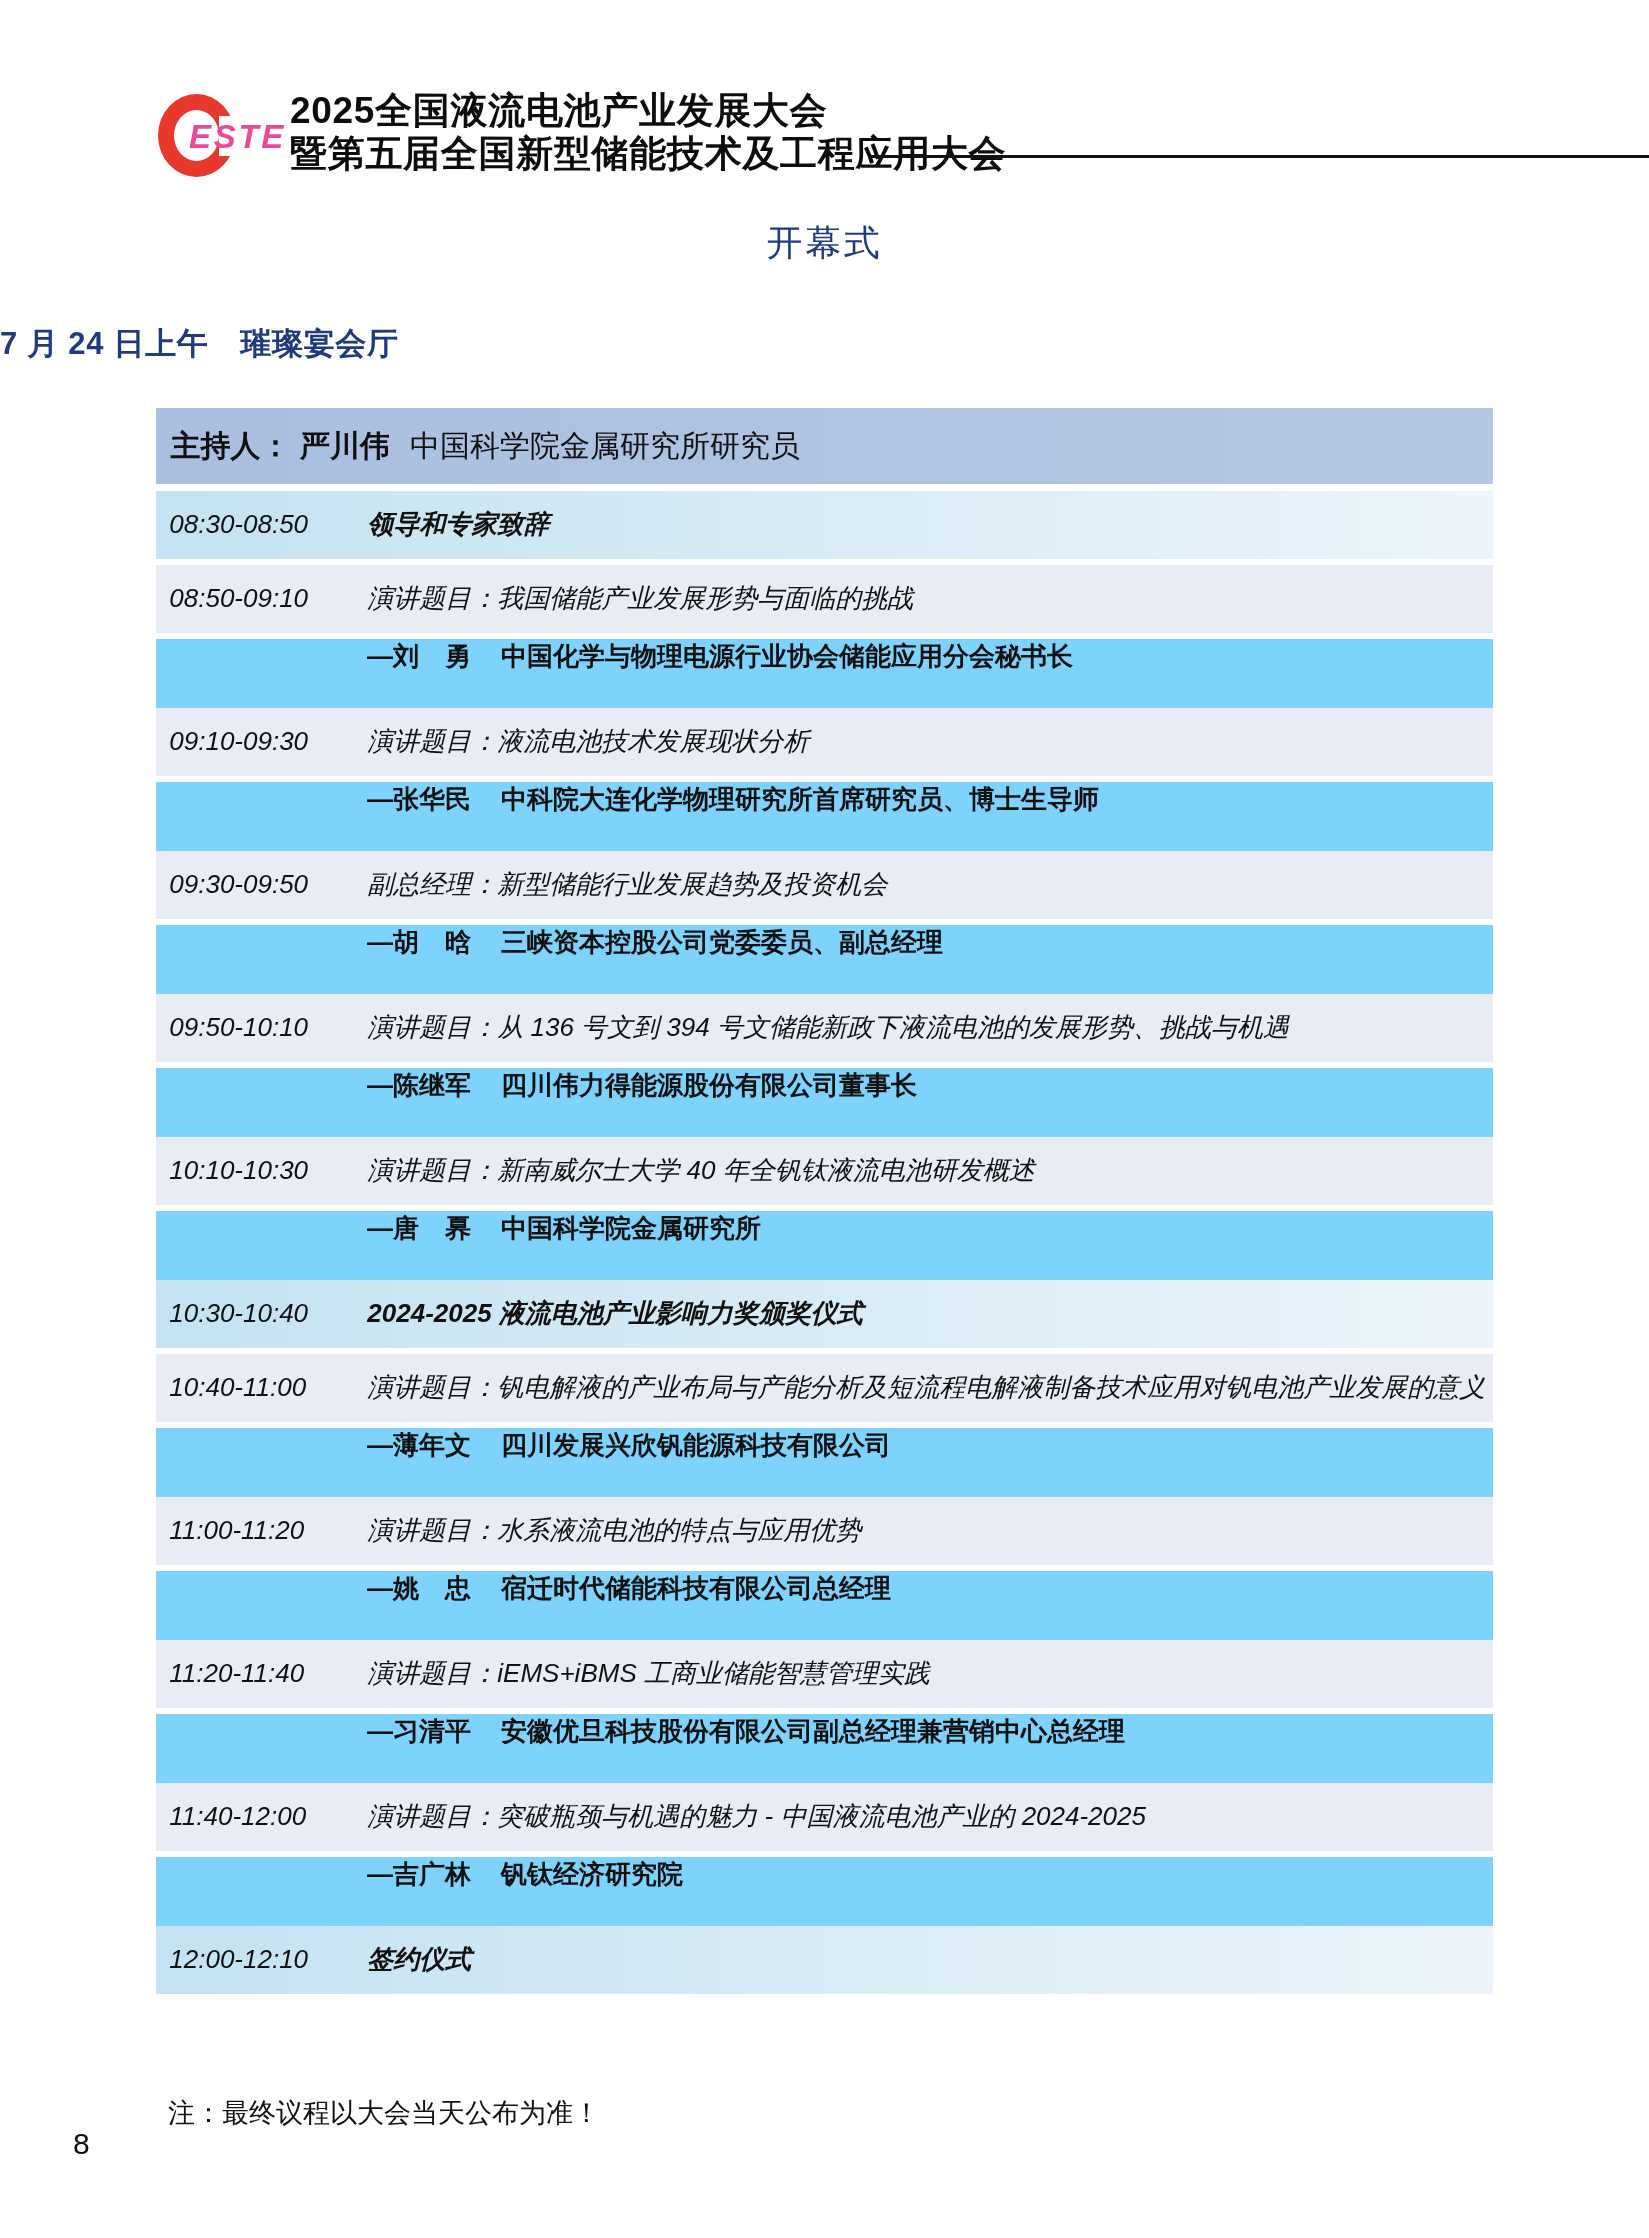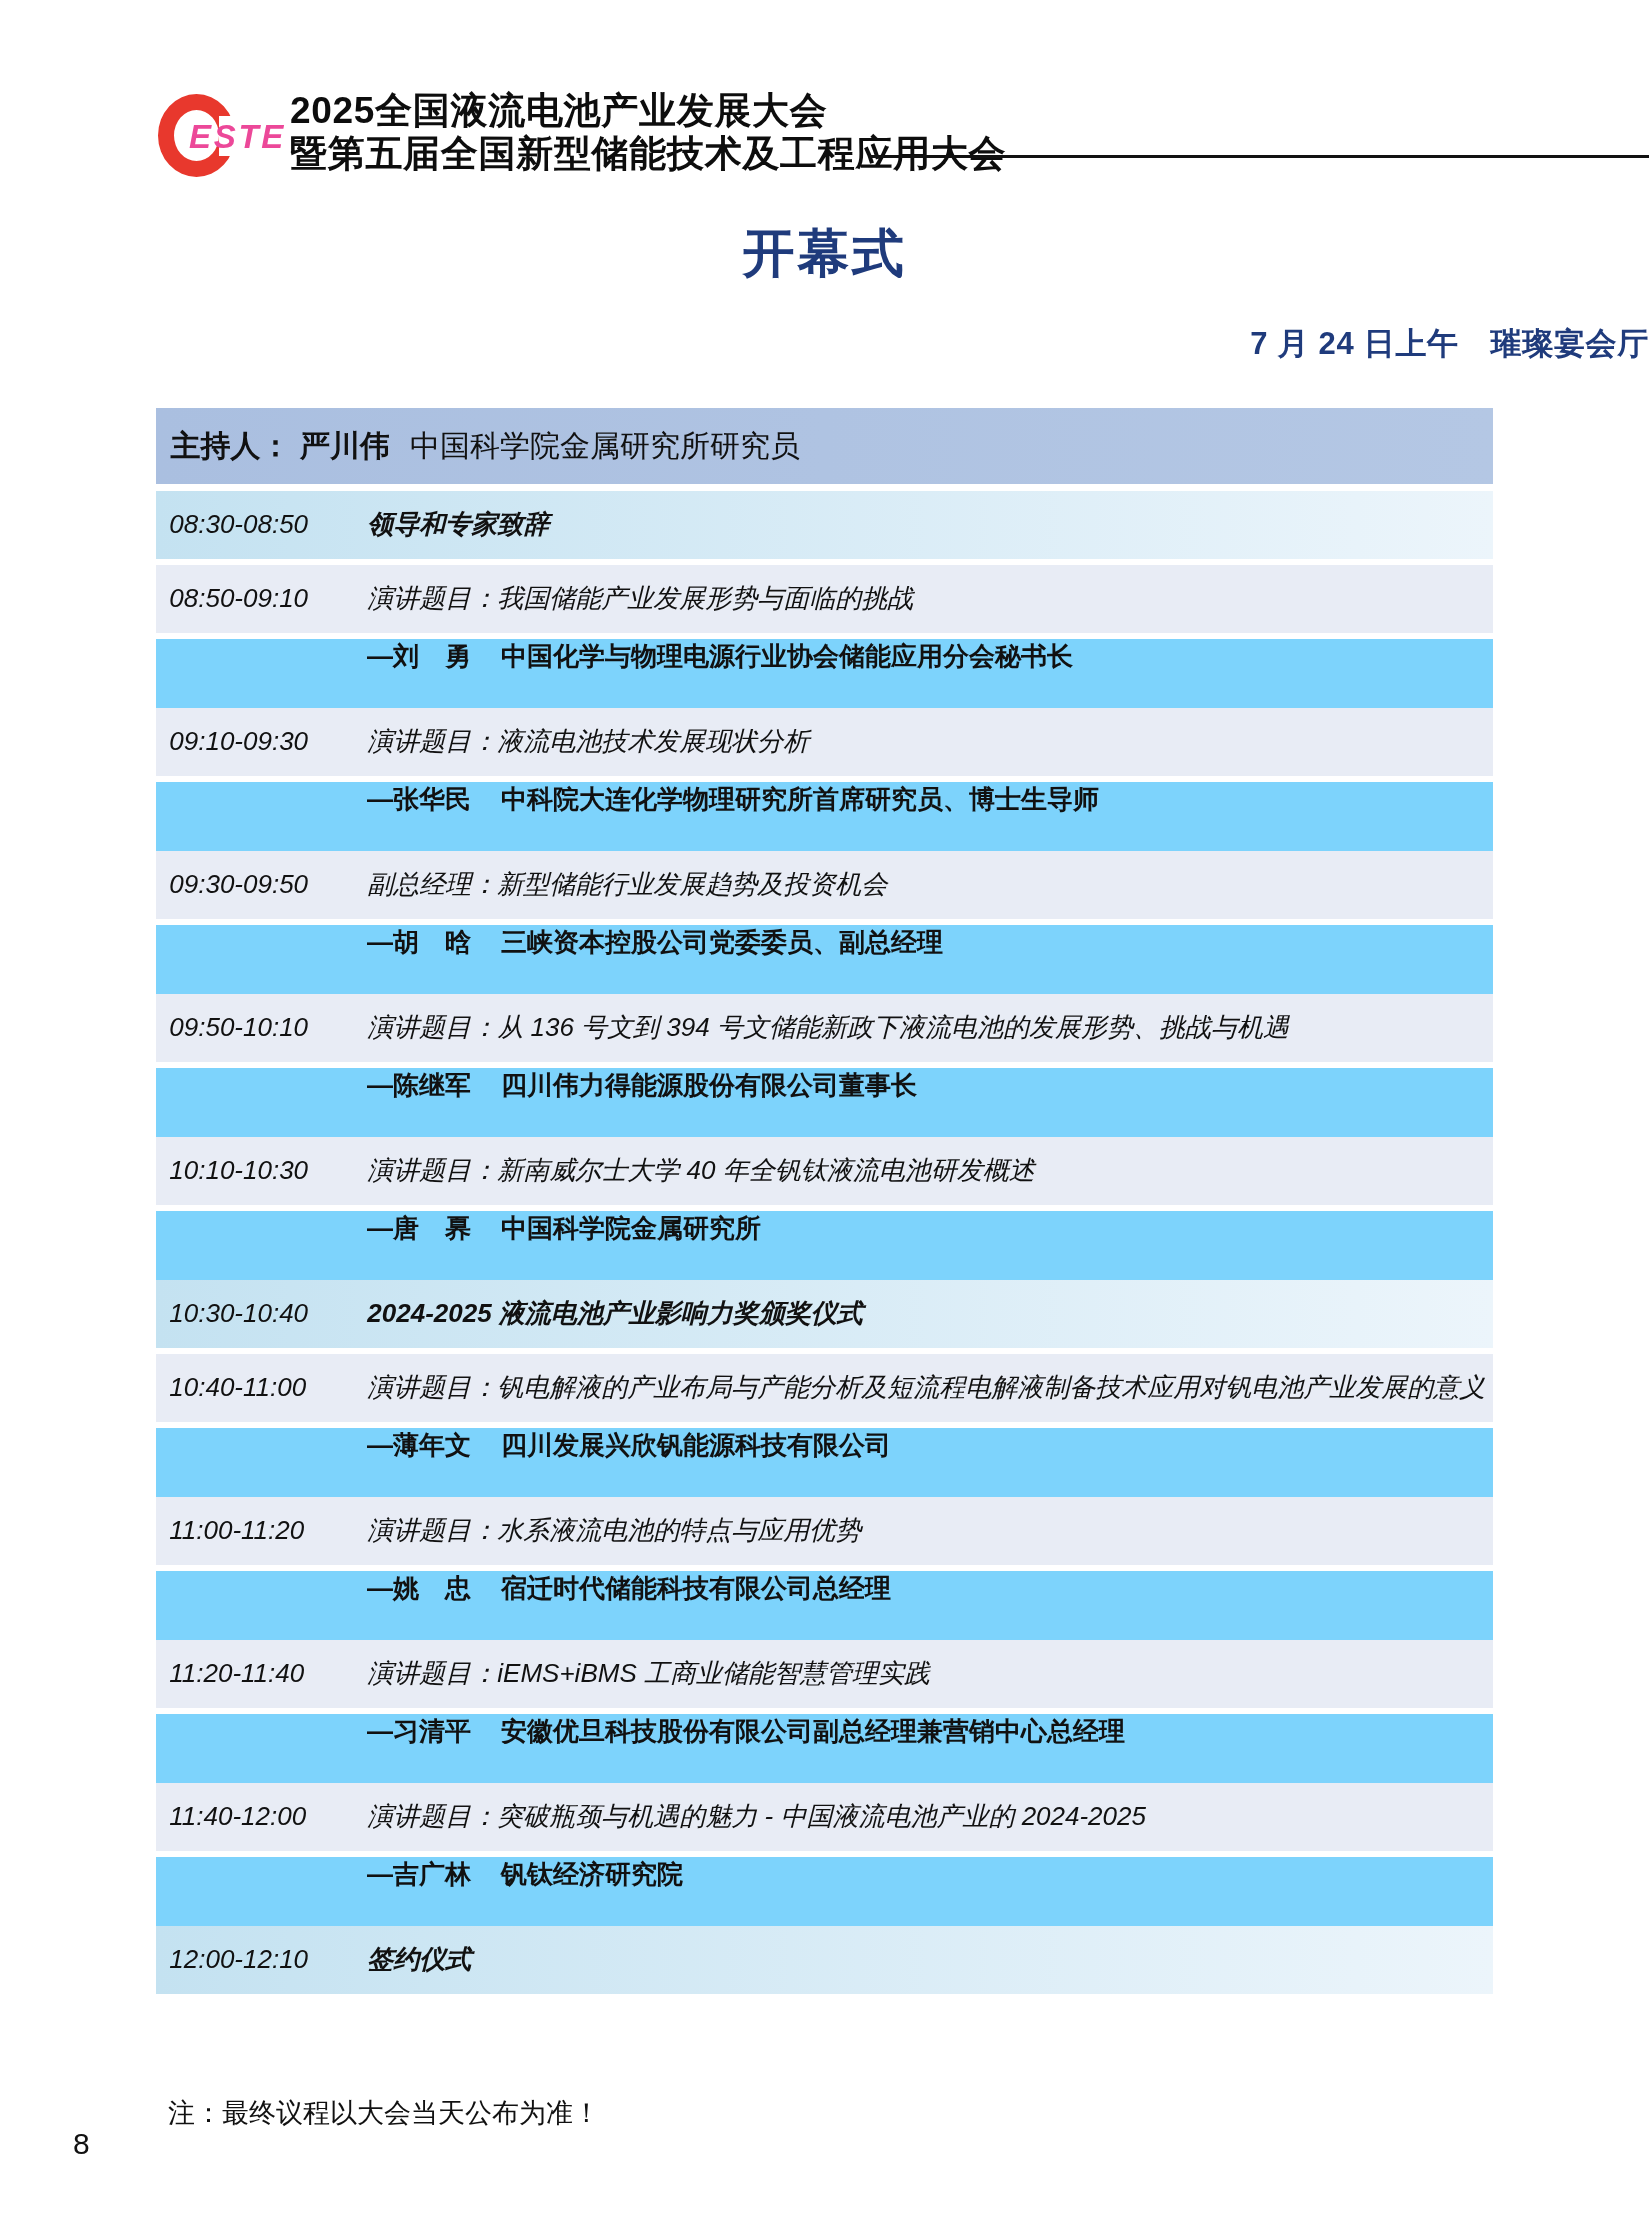--- a/index.html
+++ b/index.html
@@ -44,26 +44,26 @@
     line-height:43px; letter-spacing:0.7px;
   }
   .header-rule{
     position:absolute; left:870px; top:155px;
     width:779px; height:3.3px; background:#111111;
   }
 
   
   .session-title{
     position:absolute; left:0; top:219px; width:100%;
-    text-align:center; font-size:52px; font-weight:700;
+    text-align:center; font-size:36px; font-weight:400;
     color:#1f3b7c; letter-spacing:2.7px;
   }
   .session-sub{
     position:absolute; left:0; top:323px; width:100%;
-    text-align:right; font-size:31px; font-weight:700;
+    text-align:left; font-size:31px; font-weight:700;
     color:#1f3b7c; letter-spacing:0.7px;
   }
 
   
   .table{
     position:absolute; left:156px; top:408px; width:1337px;
   }
   .host{
     height:76px; margin-bottom:6.7px;
     background:linear-gradient(90deg,#aabfe0,#b4c7e4);

